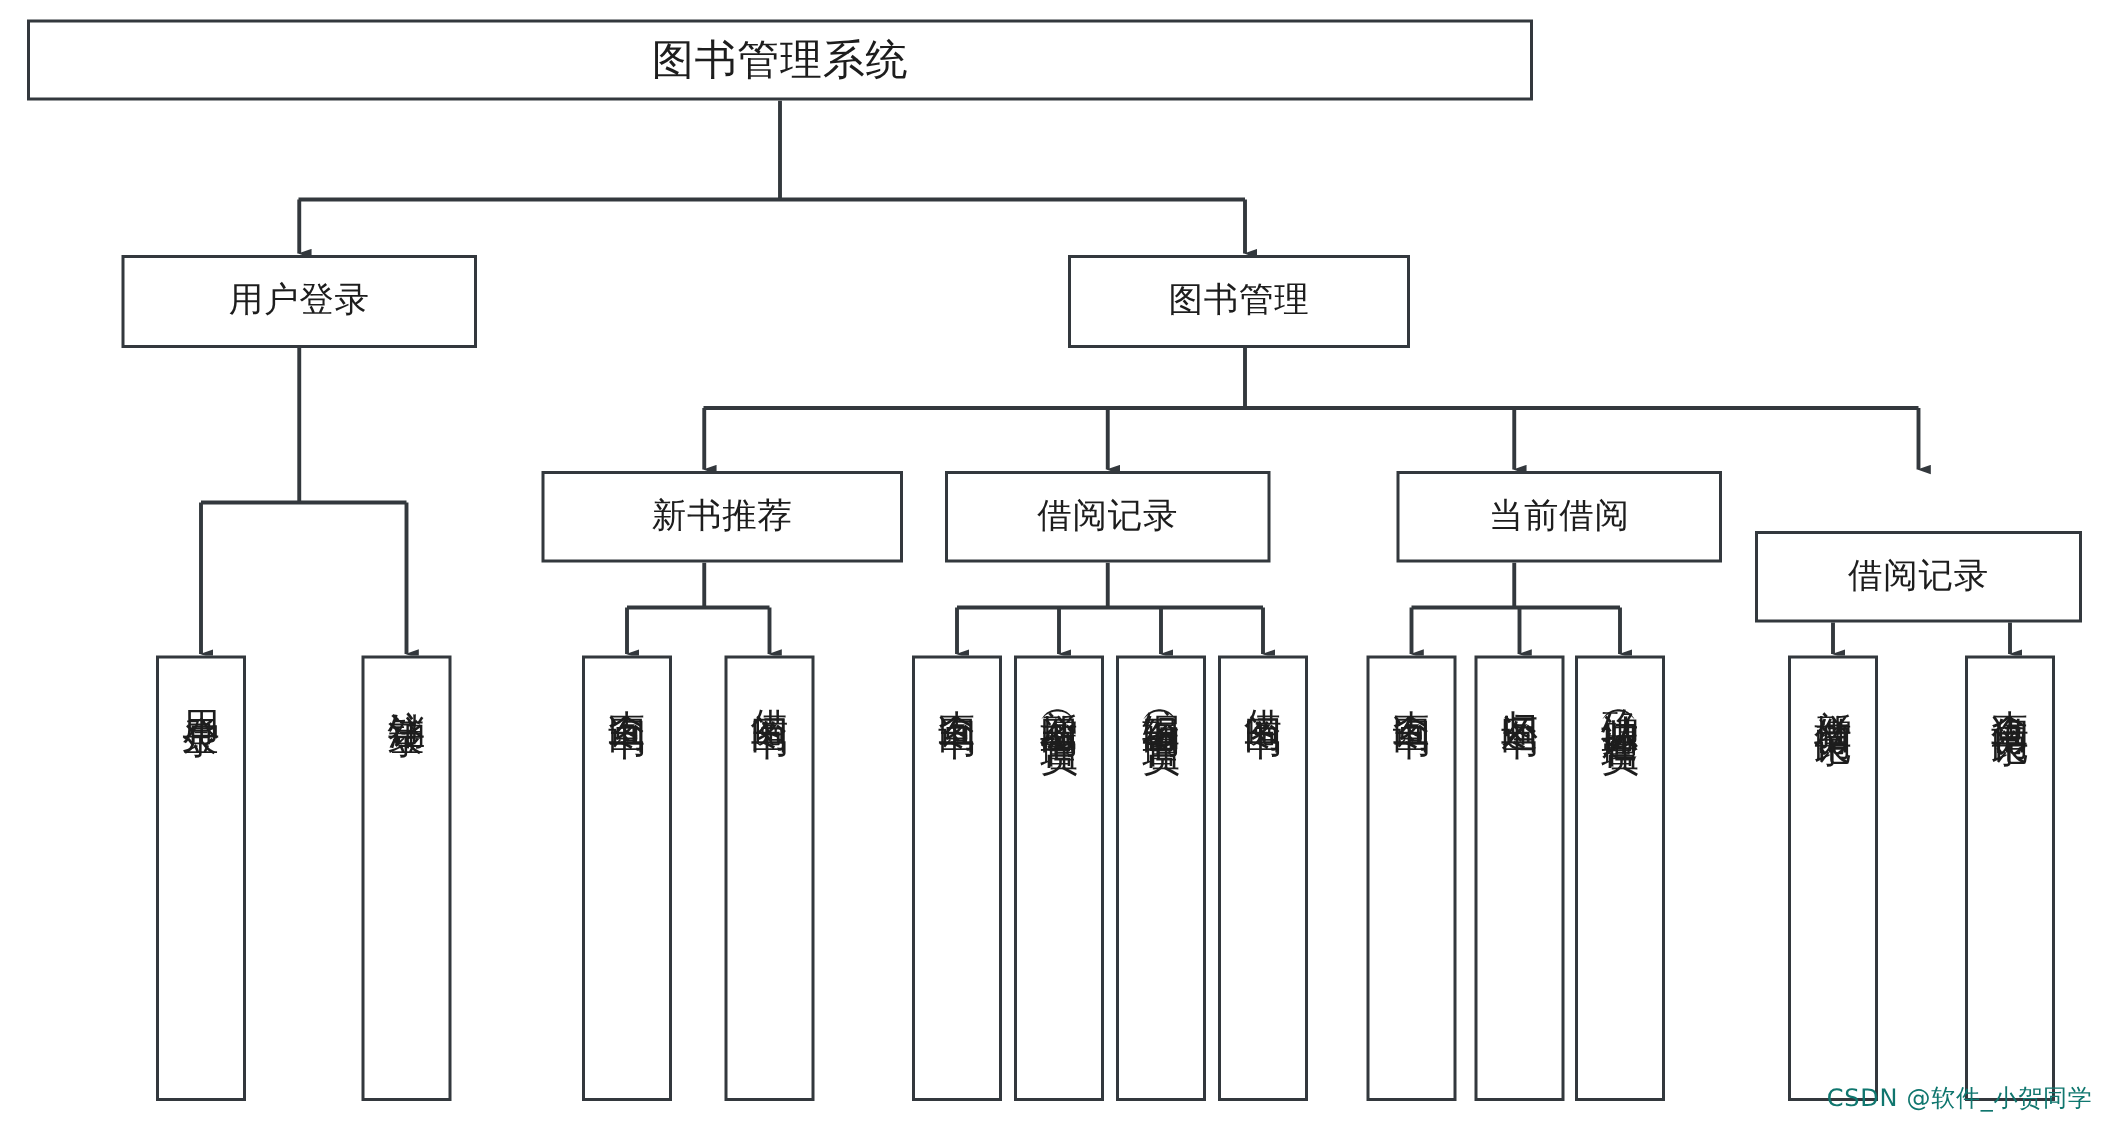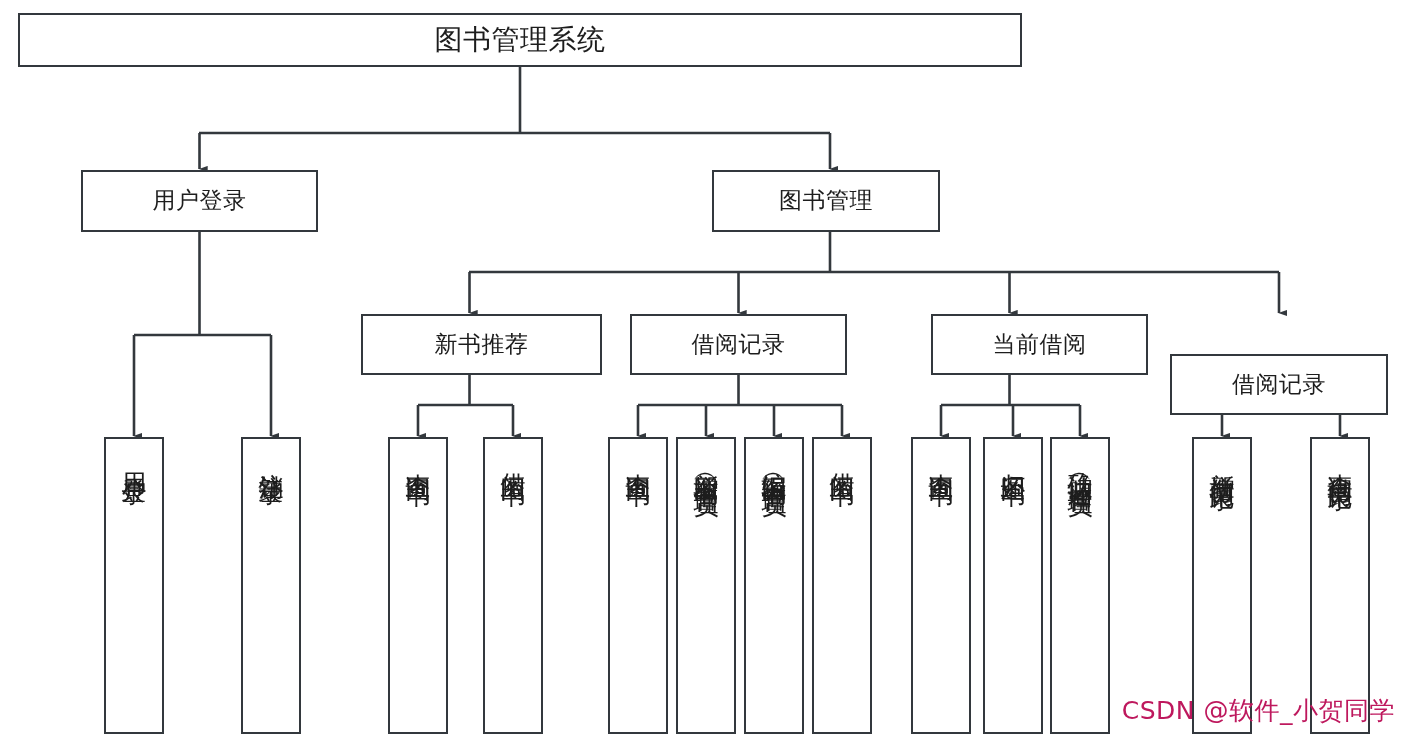--- a/index.html
+++ b/index.html
@@ -60,23 +60,23 @@
     writing-mode: vertical-rl;
     text-orientation: upright;
     font-size: 25px;
     line-height: 1.0;
     letter-spacing: 3px;
     white-space: nowrap;
   }
   #watermark {
     position: absolute;
     right: 10px;
-    bottom: 20px;
-    font-size: 25px;
-    color: #be185d;
+    bottom: 4px;
+    font-size: 16px;
+    color: #0f766e;
     letter-spacing: 0.5px;
     white-space: nowrap;
     user-select: none;
   }
 </style>
 </head>
 <body>
 
 <div id="diagram-root">
 

